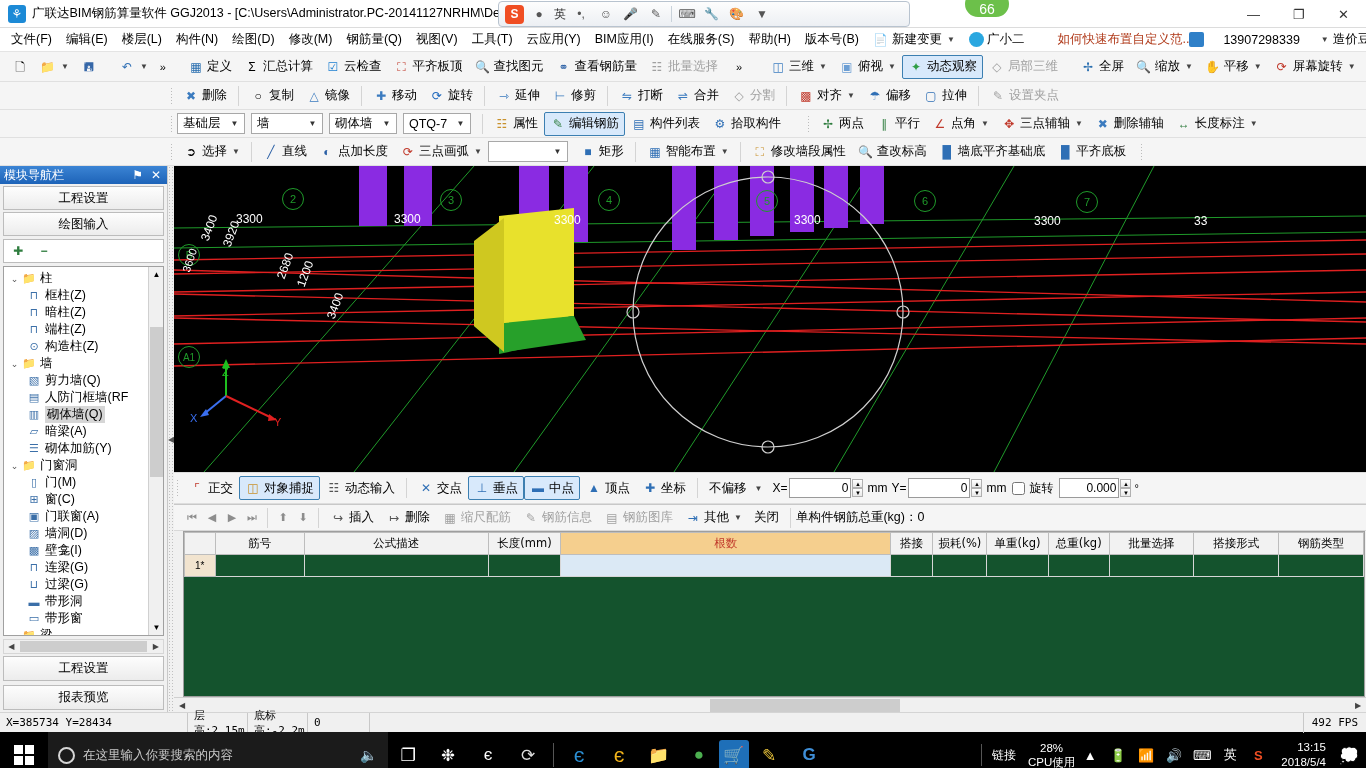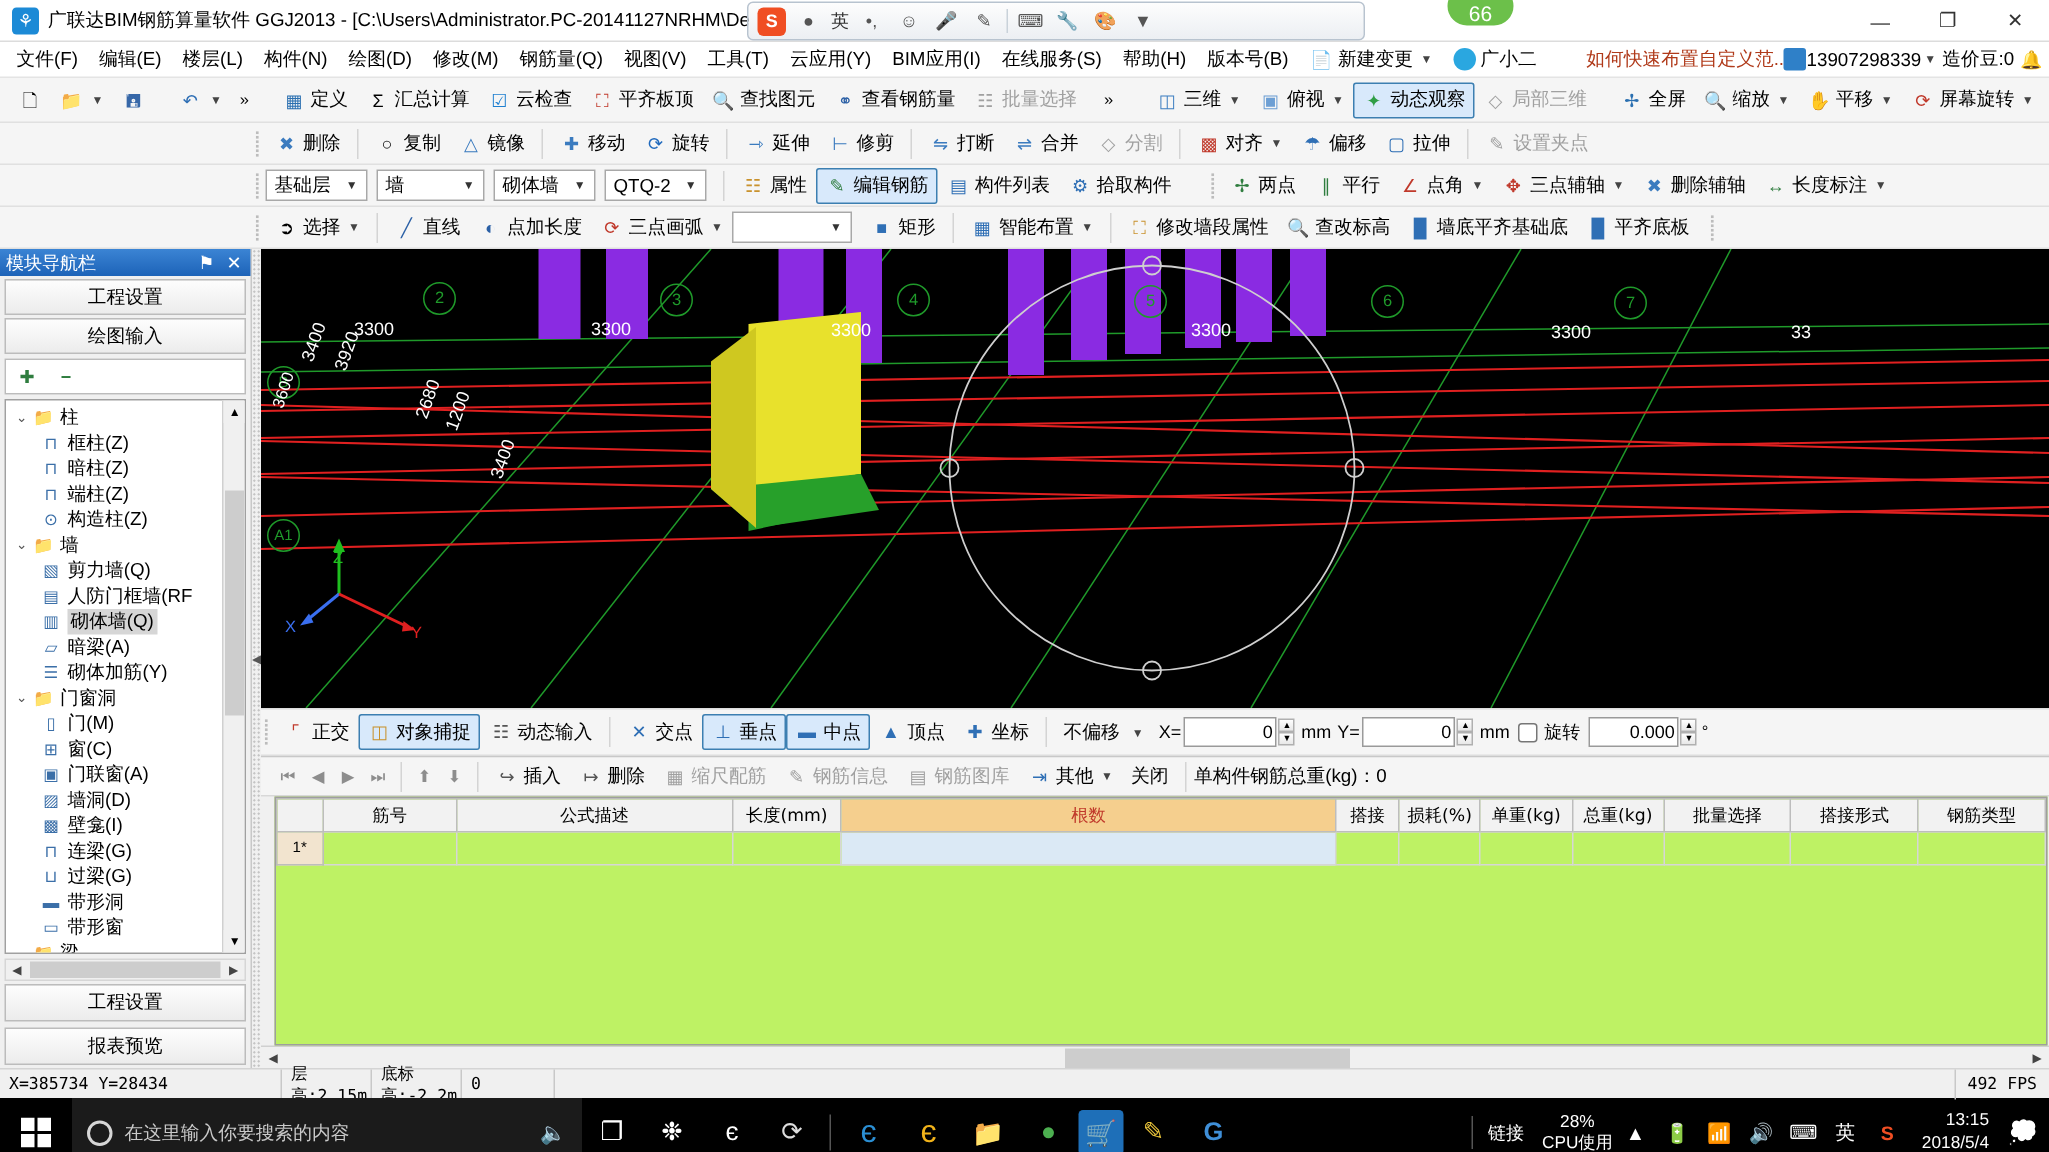--- a/index.html
+++ b/index.html
@@ -39,21 +39,21 @@
     border:2px solid #fff; z-index:6;
   }
   
   .menubar{
     height:24px; background:#ffffff; display:flex; align-items:center; padding-left:4px;
     border-bottom:1px solid #e4e4e4; position:relative; white-space:nowrap;
   }
   .menu-item{ padding:3px 7px; font-size:12.5px; cursor:default;}
   .mb-link{ color:#b03a1a; font-size:12.5px; margin-left:26px;}
   .mb-right{ margin-left:auto; display:flex;align-items:center; gap:4px; padding-right:4px;}
-  .mb-chip{display:flex;align-items:center;gap:0;font-size:12.5px;}
+  .mb-chip{display:flex;align-items:center;gap:19px;font-size:12.5px;}
   .ico-sq{width:15px;height:15px;display:inline-block;border-radius:2px;}
   
   .toolbar{
     height:30px; background:#f5f5f5; border-bottom:1px solid #e0e0e0;
     display:flex; align-items:center; white-space:nowrap;
   }
   .tb-row2{ height:28px; }
   .tbtn{ display:flex; align-items:center; gap:3px; padding:2px 5px; height:24px; font-size:12.5px;
          border:1px solid transparent; border-radius:2px;}
   .tbtn.active{ background:#d8e9fb; border:1px solid #3c7fb1;}
@@ -119,21 +119,21 @@
           justify-content:flex-end;padding-right:2px;font-size:12px;}
   .spin{display:flex;flex-direction:column;margin-left:1px;}
   .spin div{width:11px;height:9px;border:1px solid #b0b0b0;background:linear-gradient(#fff,#e8e8e8);
             font-size:6px;display:flex;align-items:center;justify-content:center;}
   
   .rebar{ flex:1; background:#f0f0f0; display:flex; flex-direction:column; border-top:1px solid #c8c8c8;}
   .rebar-tb{ height:26px; display:flex;align-items:center; white-space:nowrap; background:#f5f5f5;
              border-bottom:1px solid #d8d8d8;}
   .nav-ico{width:20px;height:20px;display:flex;align-items:center;justify-content:center;color:#8d8d8d;font-size:11px;}
   .rebar-total{font-size:12.5px;}
-  .grid-wrap{flex:1;background:#bef264;border:1px solid #9e9e9e;margin:0 1px 0 9px;overflow:hidden;position:relative;}
+  .grid-wrap{flex:1;background:#14532d;border:1px solid #9e9e9e;margin:0 1px 0 9px;overflow:hidden;position:relative;}
   table.grid{border-collapse:collapse; width:100%; table-layout:fixed; font-size:11.5px;}
   table.grid th{
     background:#f2f2f2;border:1px solid #bdbdbd;height:22px;font-weight:normal;
     font-family:"DejaVu Sans",sans-serif; font-size:11.5px;
   }
   table.grid th.hl{ background:#f5cf8e; color:#c0392b;}
   table.grid td{ border:1px solid #d6d6d6; height:22px;}
   table.grid td.rowhdr{background:#f2e4cf;text-align:center;font-size:10px;border:1px solid #bdbdbd;}
   table.grid td.sel{background:#dbe9f5;}
   .hscrollbar{height:15px;background:#f0f0f0;border-top:1px solid #d0d0d0;display:flex;align-items:center;}
@@ -394,21 +394,21 @@
     </div>
   <div class="combo" style="width:72px;">
       <span>墙</span>
       <span class="arrow">▼</span>
     </div>
   <div class="combo" style="width:68px;">
       <span>砌体墙</span>
       <span class="arrow">▼</span>
     </div>
   <div class="combo" style="width:68px;">
-      <span>QTQ-2</span>
+      <span>QTQ-7</span>
       <span class="arrow">▼</span>
     </div>
   <div class="tsep"></div>
   <div class="tbtn">
       <span class="ico" style="color:#c9922d;">☷</span>
       <span>属性</span>
     </div>
   <div class="tbtn active">
       <span class="ico" style="color:#2f7d3f;">✎</span>
       <span>编辑钢筋</span>

